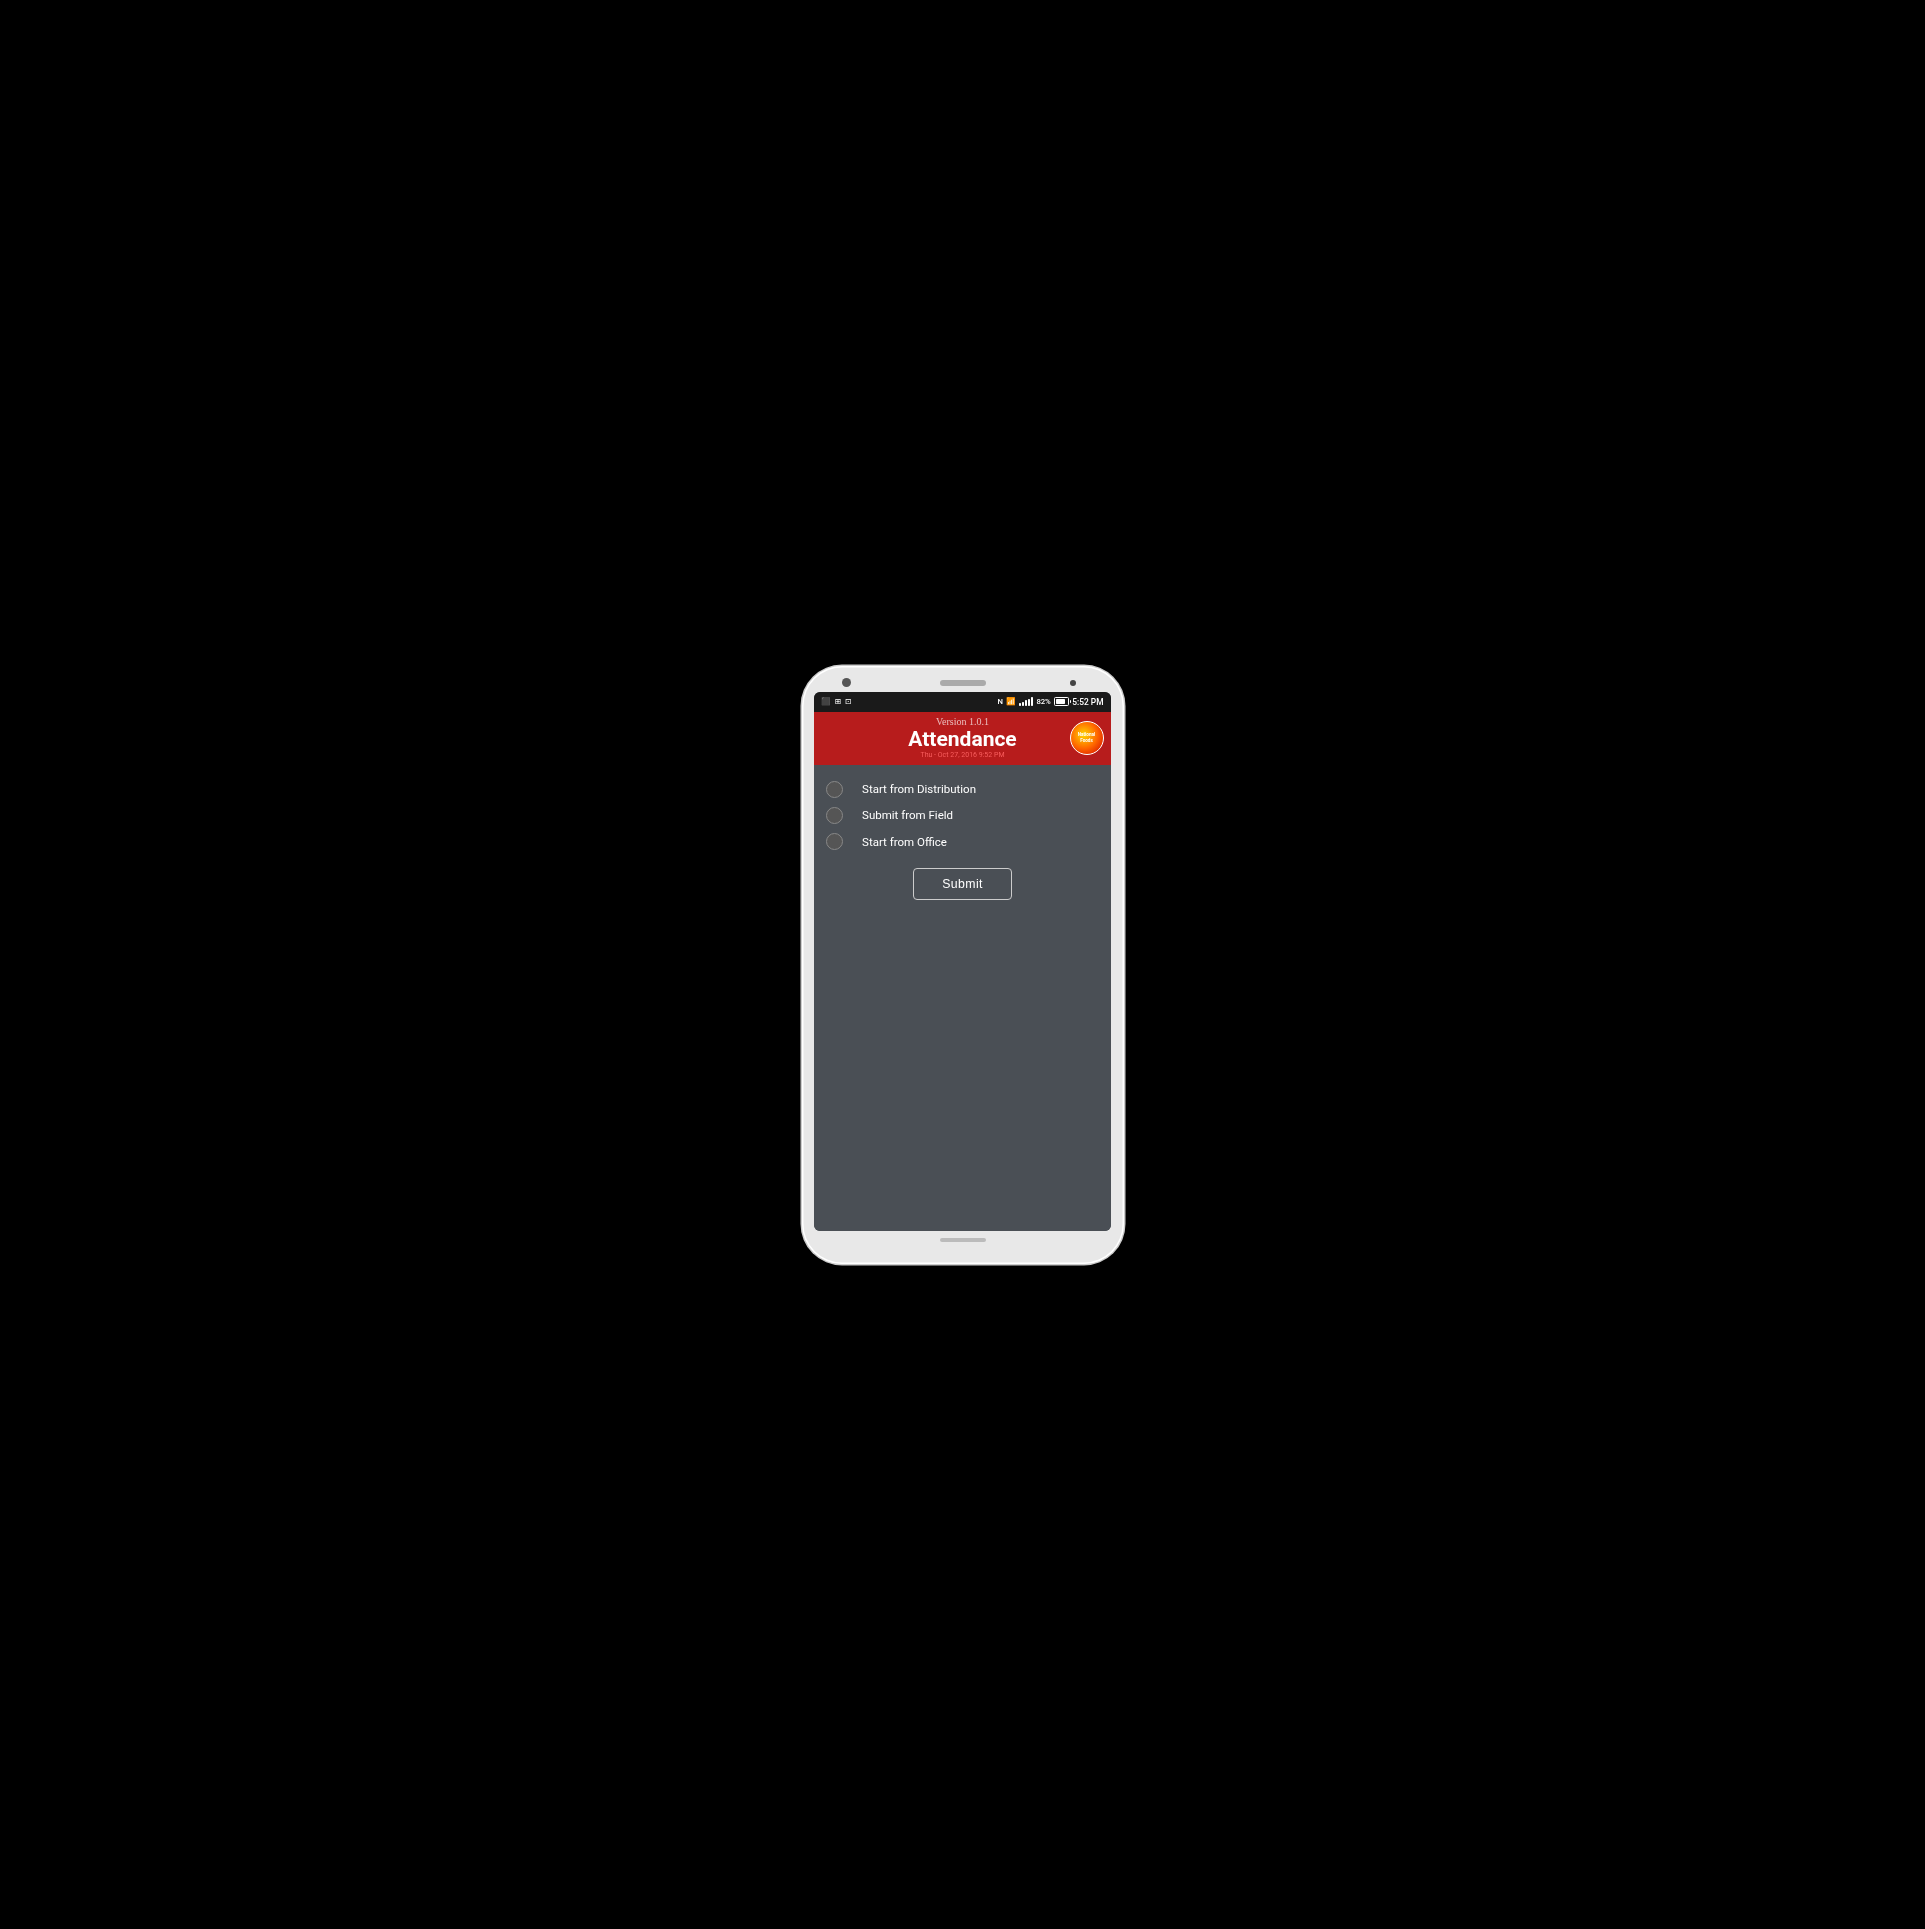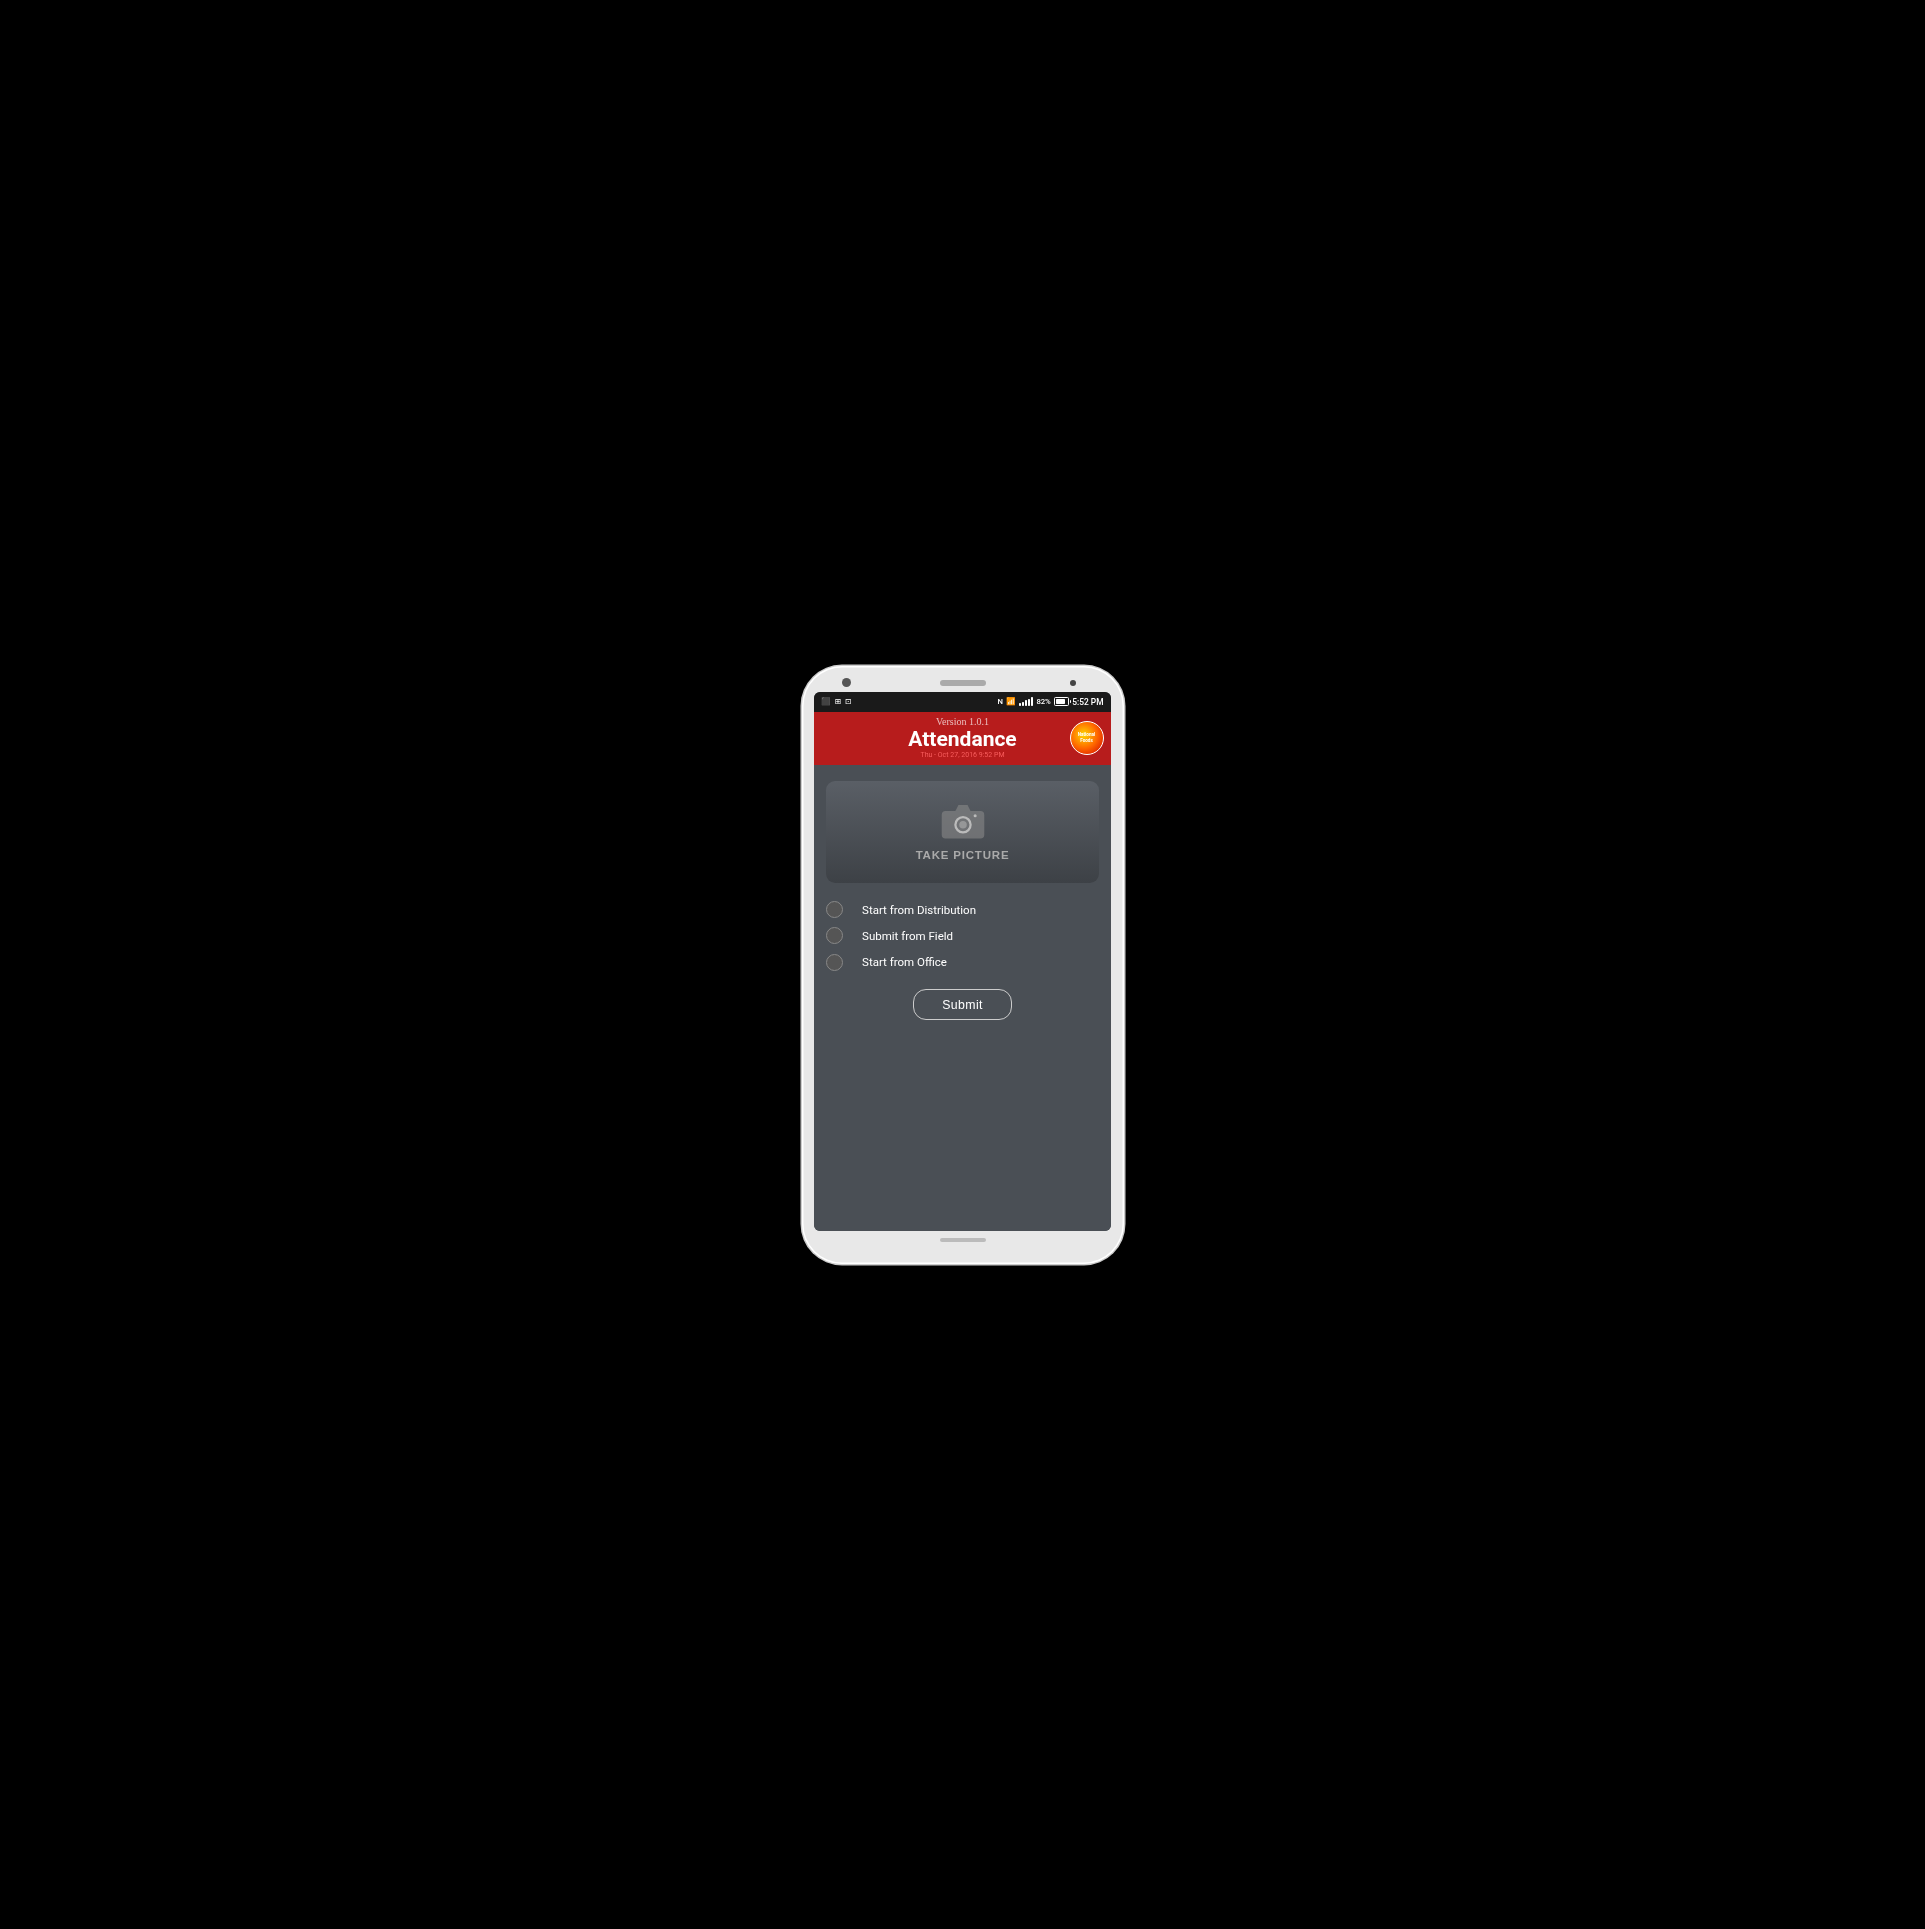--- a/index.html
+++ b/index.html
@@ -253,21 +253,21 @@
       color: #fff;
       font-size: 11.5px;
     }
 
     
     .submit-btn {
       display: block;
       margin: 0 auto;
       background: #4a4f55;
       border: 1.5px solid #ccc;
-      border-radius: 13px;
+      border-radius: 4px;
       color: #fff;
       font-size: 12.3px;
       font-weight: 500;
       padding: 7.7px 28px;
       cursor: pointer;
       letter-spacing: 0.4px;
     }
 
     
     .phone-bottom {
@@ -339,30 +339,20 @@
         <span class="app-title">Attendance</span>
         <span class="app-subtitle">Thu - Oct 27, 2016 9:52 PM</span>
       </div>
       <div class="logo-badge">
         <span style="font-size:4.6px; line-height:1.2; text-align:center;">National<br>Foods</span>
       </div>
     </div>
 
     <div class="app-content">
 
-      <button class="camera-btn">
-        <svg class="camera-svg" viewBox="0 0 60 50" fill="none" xmlns="http://www.w3.org/2000/svg">
-          <rect x="2" y="12" width="56" height="36" rx="5" fill="#888" opacity="0.6"></rect>
-          <path d="M20 12 L24 4 H36 L40 12" fill="#888" opacity="0.6"></path>
-          <circle cx="30" cy="30" r="10" stroke="#bbb" stroke-width="3" fill="none"></circle>
-          <circle cx="30" cy="30" r="5" fill="#bbb" opacity="0.5"></circle>
-          <circle cx="46" cy="18" r="2" fill="#bbb"></circle>
-        </svg>
-        <span class="take-picture-text">TAKE PICTURE</span>
-      </button>
 
       <div class="radio-group">
         <div class="radio-item">
           <div class="radio-circle"></div>
           <span class="radio-label">Start from Distribution</span>
         </div>
         <div class="radio-item">
           <div class="radio-circle"></div>
           <span class="radio-label">Submit from Field</span>
         </div>

